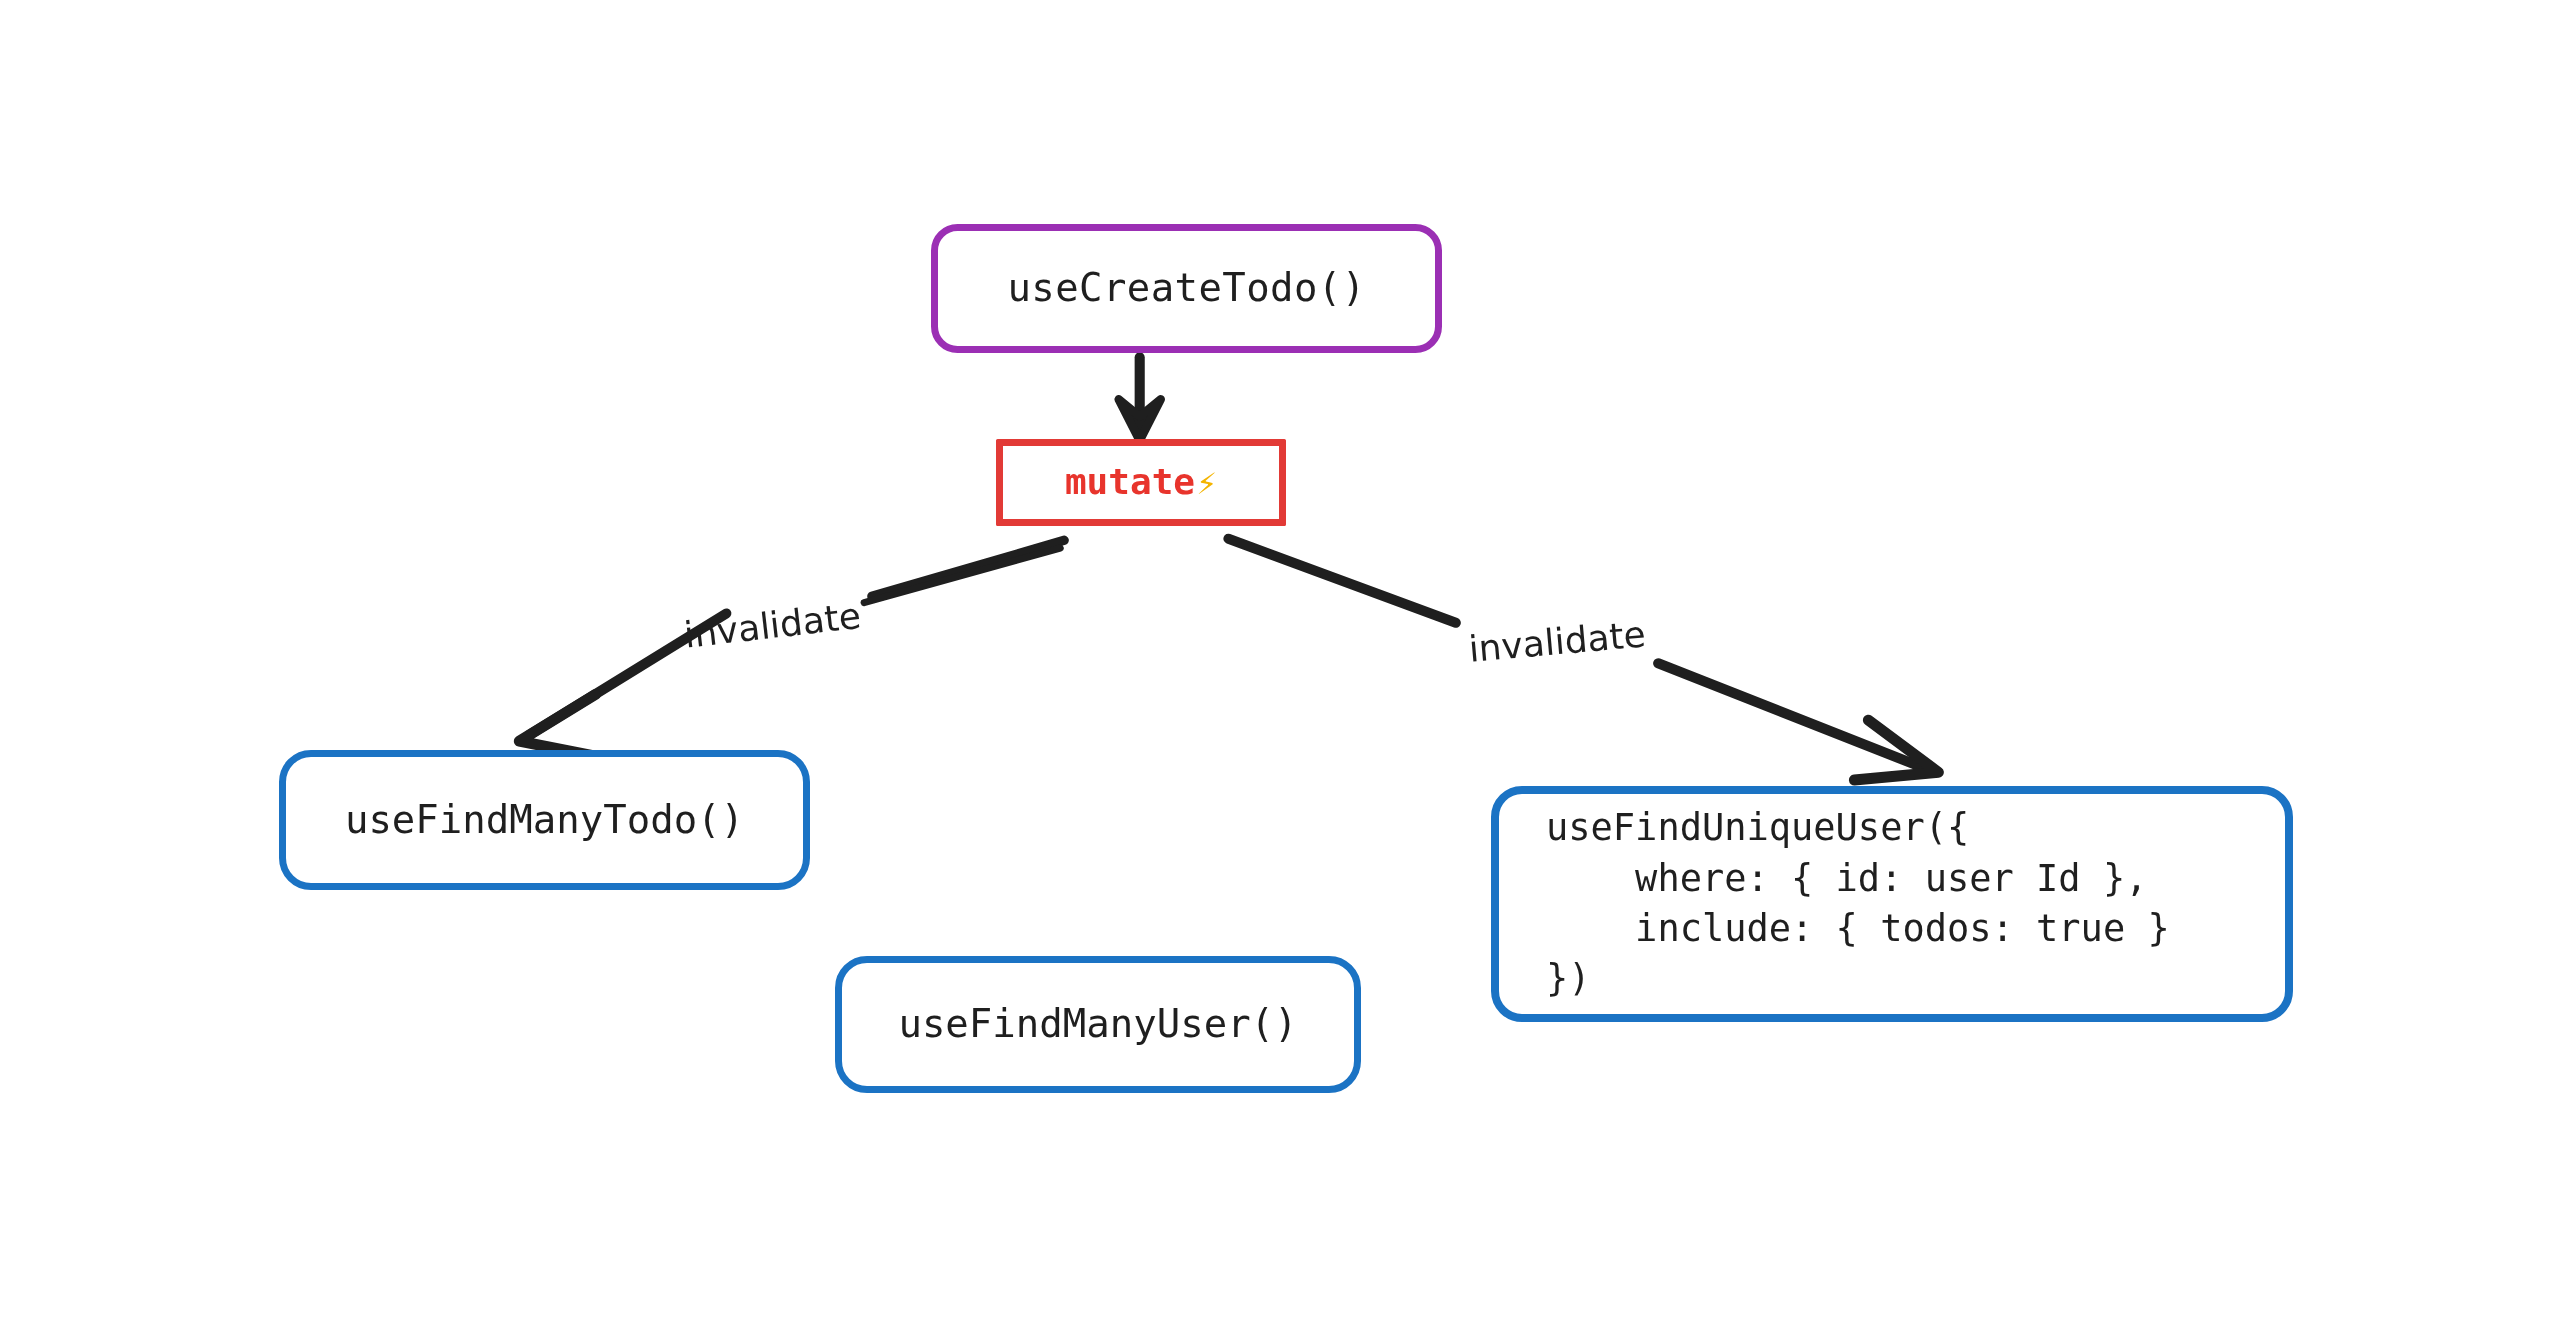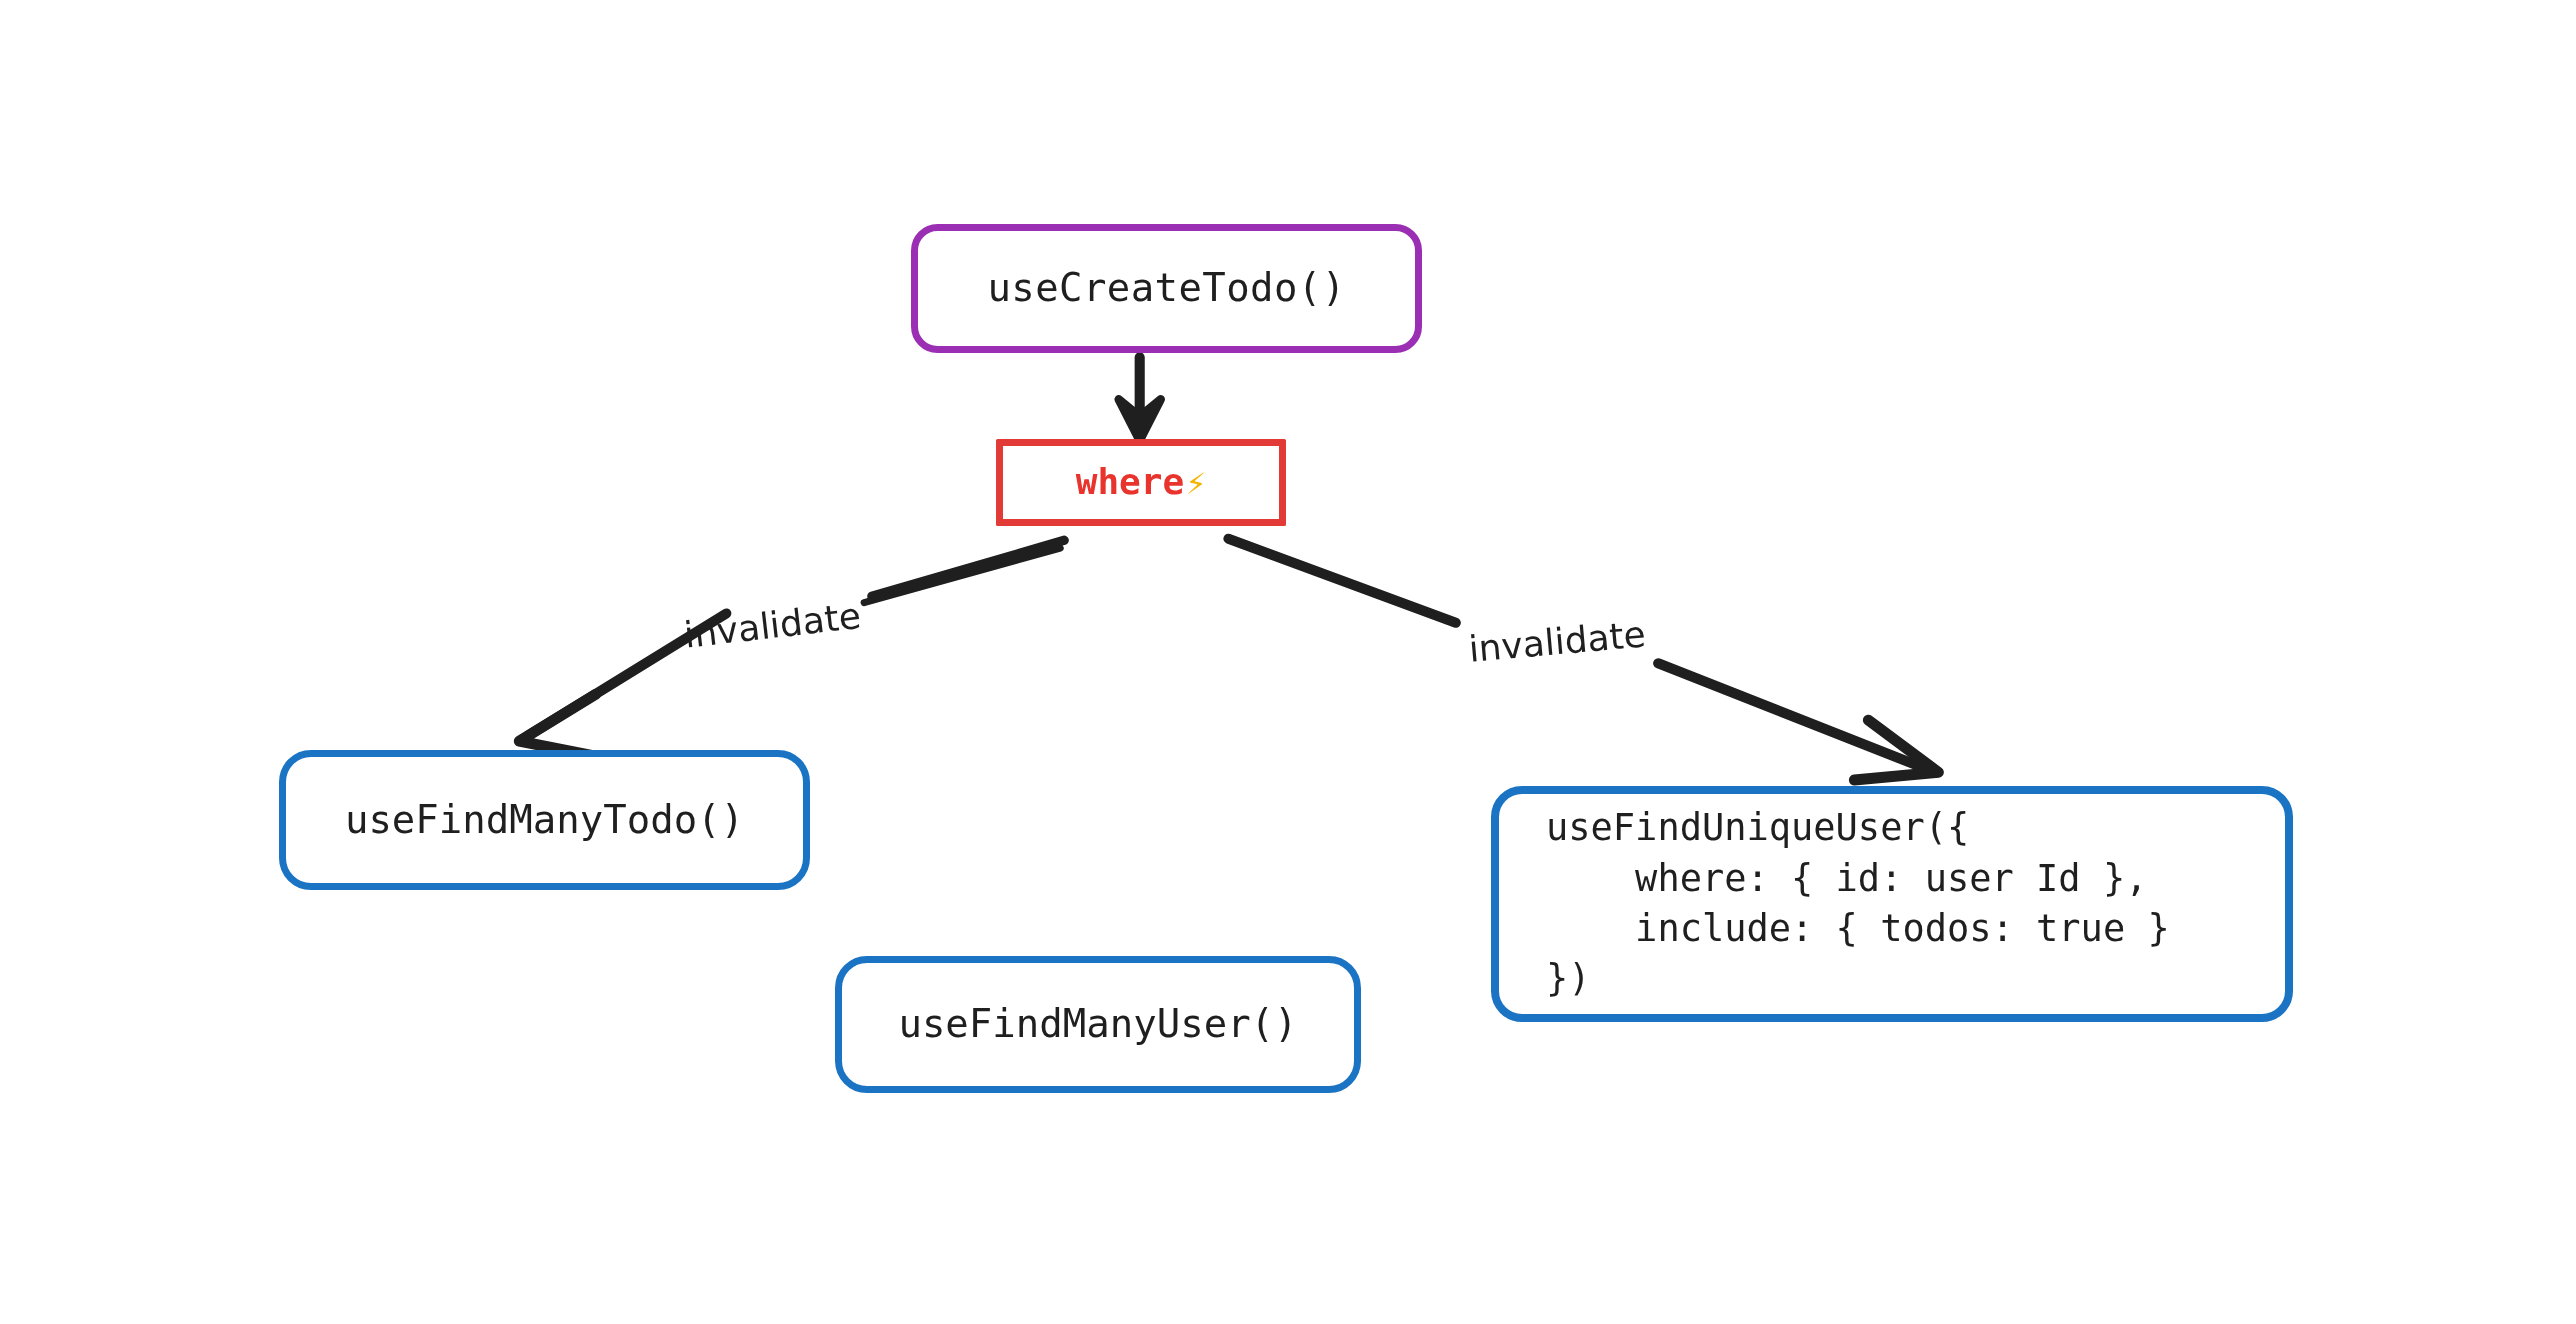--- a/index.html
+++ b/index.html
@@ -34,21 +34,21 @@
   .node-label {
     font-family: "DejaVu Sans Mono", monospace;
     color: #1f1f1f;
     white-space: pre;
     text-align: left;
     line-height: 1.30;
   }
 
   
   #node-use-create-todo {
-    left: 911px;
+    left: 931px;
     top: 224px;
     width: 511px;
     height: 129px;
     border: 7px solid #9B2FB4;
     border-radius: 26.5px;
   }
   #node-use-create-todo .node-label {
     font-size: 39px;
     letter-spacing: 0.4px;
   }
@@ -183,21 +183,21 @@
       <path d="M2400 925 L2490 992 L2382 1002" stroke="#1f1f1f" stroke-width="14" stroke-linecap="round" stroke-linejoin="round" fill="none"></path>
     </g>
   </svg>
 
   <div class="node" id="node-use-create-todo">
     <span class="node-label">useCreateTodo()</span>
   </div>
 
   <div class="node" id="node-mutate">
     <span class="node-label">
-      <span>where</span>
+      <span>mutate</span>
       <span class="bolt-icon">⚡</span>
     </span>
   </div>
 
   <div class="node" id="node-use-find-many-todo">
     <span class="node-label">useFindManyTodo()</span>
   </div>
 
   <div class="node" id="node-use-find-many-user">
     <span class="node-label">useFindManyUser()</span>

